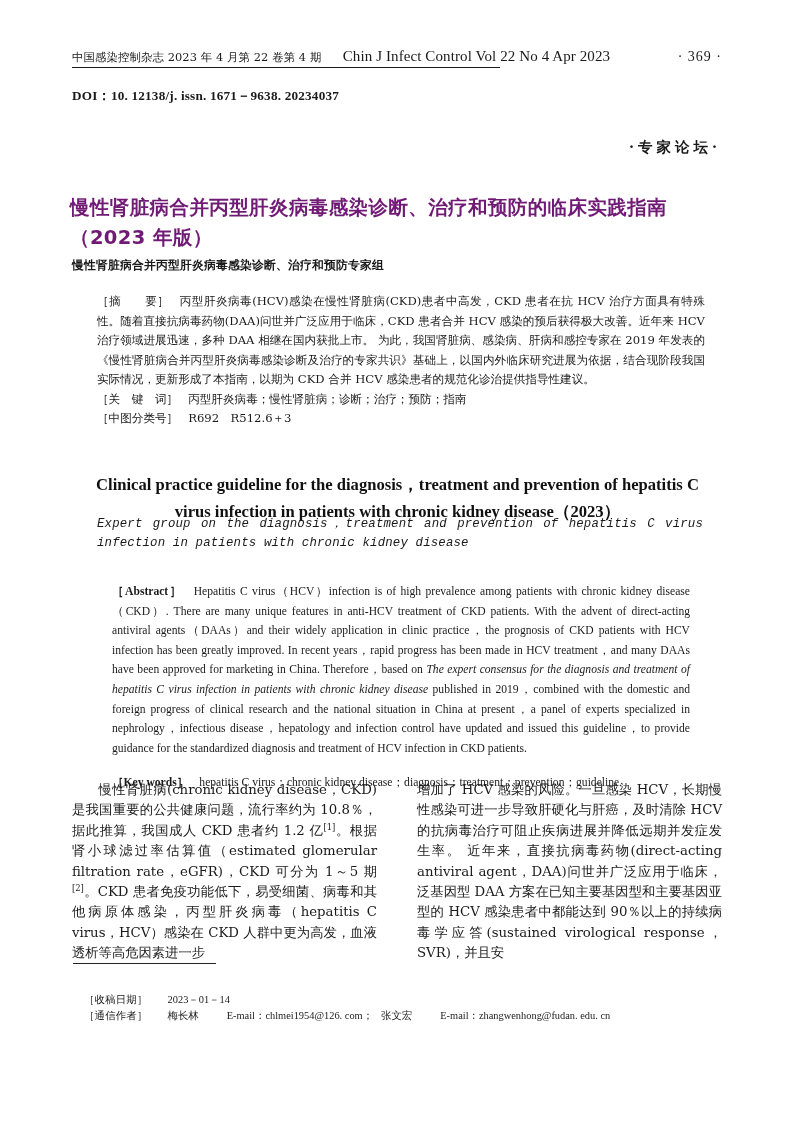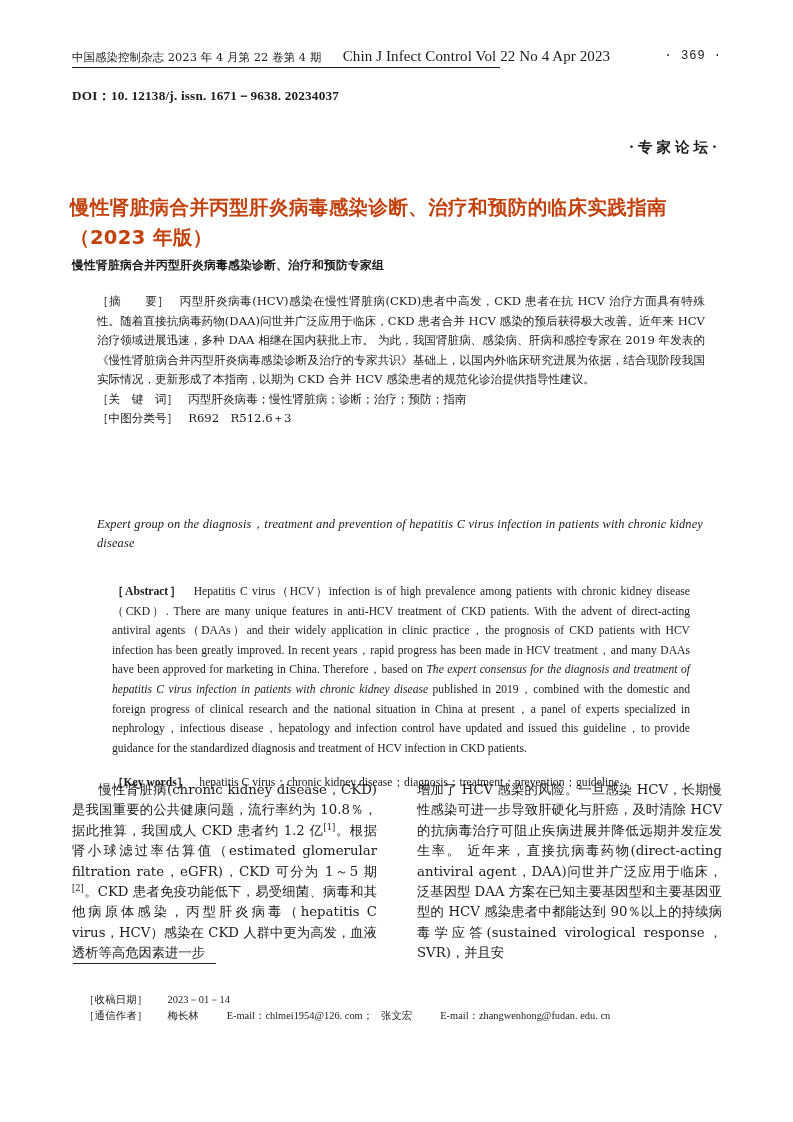--- a/index.html
+++ b/index.html
@@ -47,24 +47,23 @@
     left: 0;
     top: 19px;
     width: 428px;
     height: 1px;
     background: #1a1a1a;
   }
   .runhead-page {
     position: absolute;
     right: 0;
     top: 1px;
-    font-size: 12px;
+    font-size: 14px;
     letter-spacing: 1px;
     white-space: nowrap;
-    font-family: Liberation Mono, monospace;
   }
 
   
   .doi {
     position: absolute;
     left: 72px;
     top: 87px;
     font-size: 13.2px;
     font-weight: bold;
     letter-spacing: .2px;
@@ -88,21 +87,21 @@
   .cn-title {
     position: absolute;
     left: 70px;
     top: 180px;
     width: 660px;
     font-size: 19.5px;
     font-weight: bold;
     line-height: 30px;
     letter-spacing: .4px;
     font-family: "DejaVu Sans", "Liberation Sans", sans-serif;
-    color: #c2410c;
+    color: #701a75;
   }
   .cn-authors {
     position: absolute;
     left: 72px;
     top: 258px;
     width: 660px;
     font-size: 11.8px;
     font-weight: bold;
     letter-spacing: .2px;
     font-family: "DejaVu Serif", serif;
@@ -145,21 +144,21 @@
   .en-authors {
     position: absolute;
     left: 97px;
     top: 515px;
     width: 606px;
     font-size: 12.4px;
     font-style: italic;
     line-height: 19px;
     text-align: justify;
     letter-spacing: .15px;
-    font-family: Liberation Serif, serif;
+    font-family: Liberation Mono, monospace;
   }
 
   
   .en-abs {
     position: absolute;
     left: 97px;
     top: 567px;
     width: 608px;
     font-size: 11.6px;
     line-height: 19.6px;
@@ -243,20 +242,21 @@
 
   <h1 class="cn-title">慢性肾脏病合并丙型肝炎病毒感染诊断、治疗和预防的临床实践指南（2023 年版）</h1>
   <div class="cn-authors">慢性肾脏病合并丙型肝炎病毒感染诊断、治疗和预防专家组</div>
 
   <div class="cn-abs">
     <p><span class="lbl">［摘　　要］</span><span class="sp"></span><span>丙型肝炎病毒(HCV)感染在慢性肾脏病(CKD)患者中高发，CKD 患者在抗 HCV 治疗方面具有特殊性。随着直接抗病毒药物(DAA)问世并广泛应用于临床，CKD 患者合并 HCV 感染的预后获得极大改善。近年来 HCV 治疗领域进展迅速，多种 DAA 相继在国内获批上市。 为此，我国肾脏病、感染病、肝病和感控专家在 2019 年发表的《慢性肾脏病合并丙型肝炎病毒感染诊断及治疗的专家共识》基础上，以国内外临床研究进展为依据，结合现阶段我国实际情况，更新形成了本指南，以期为 CKD 合并 HCV 感染患者的规范化诊治提供指导性建议。</span></p>
     <p class="kw-line"><span class="lbl">［关　键　词］</span><span class="sp"></span><span>丙型肝炎病毒；慢性肾脏病；诊断；治疗；预防；指南</span></p>
     <p class="clc-line"><span class="lbl">［中图分类号］</span><span class="sp"></span><span>R692　R512.6＋3</span></p>
   </div>
 
+  <h2 class="en-title">Clinical practice guideline for the diagnosis，treatment and prevention of hepatitis C virus infection in patients with chronic kidney disease（2023）</h2>
   <div class="en-authors">Expert group on the diagnosis，treatment and prevention of hepatitis C virus infection in patients with chronic kidney disease</div>
 
   <div class="en-abs">
     <p><span class="lbl">［Abstract］</span><span class="sp"></span><span>Hepatitis C virus（HCV）infection is of high prevalence among patients with chronic kidney disease（CKD）. There are many unique features in anti-HCV treatment of CKD patients. With the advent of direct-acting antiviral agents（DAAs）and their widely application in clinic practice，the prognosis of CKD patients with HCV infection has been greatly improved. In recent years，rapid progress has been made in HCV treatment，and many DAAs have been approved for marketing in China. Therefore，based on </span><em>The expert consensus for the diagnosis and treatment of hepatitis C virus infection in patients with chronic kidney disease</em><span> published in 2019，combined with the domestic and foreign progress of clinical research and the national situation in China at present，a panel of experts specialized in nephrology，infectious disease，hepatology and infection control have updated and issued this guideline，to provide guidance for the standardized diagnosis and treatment of HCV infection in CKD patients.</span></p>
     <p class="en-kw"><span class="lbl">［Key words］</span><span class="sp"></span><span>hepatitis C virus；chronic kidney disease；diagnosis；treatment；prevention；guideline</span></p>
   </div>
 
   <div class="body-cols">
     <div class="col left">
       <p><span class="indent"></span><span>慢性肾脏病(chronic kidney disease，CKD)是我国重要的公共健康问题，流行率约为 10.8％，据此推算，我国成人 CKD 患者约 1.2 亿</span><sup>[1]</sup><span>。根据肾小球滤过率估算值（estimated glomerular filtration rate，eGFR)，CKD 可分为 1～5 期</span><sup>[2]</sup><span>。CKD 患者免疫功能低下，易受细菌、病毒和其他病原体感染，丙型肝炎病毒（hepatitis C virus，HCV）感染在 CKD 人群中更为高发，血液透析等高危因素进一步</span></p>

